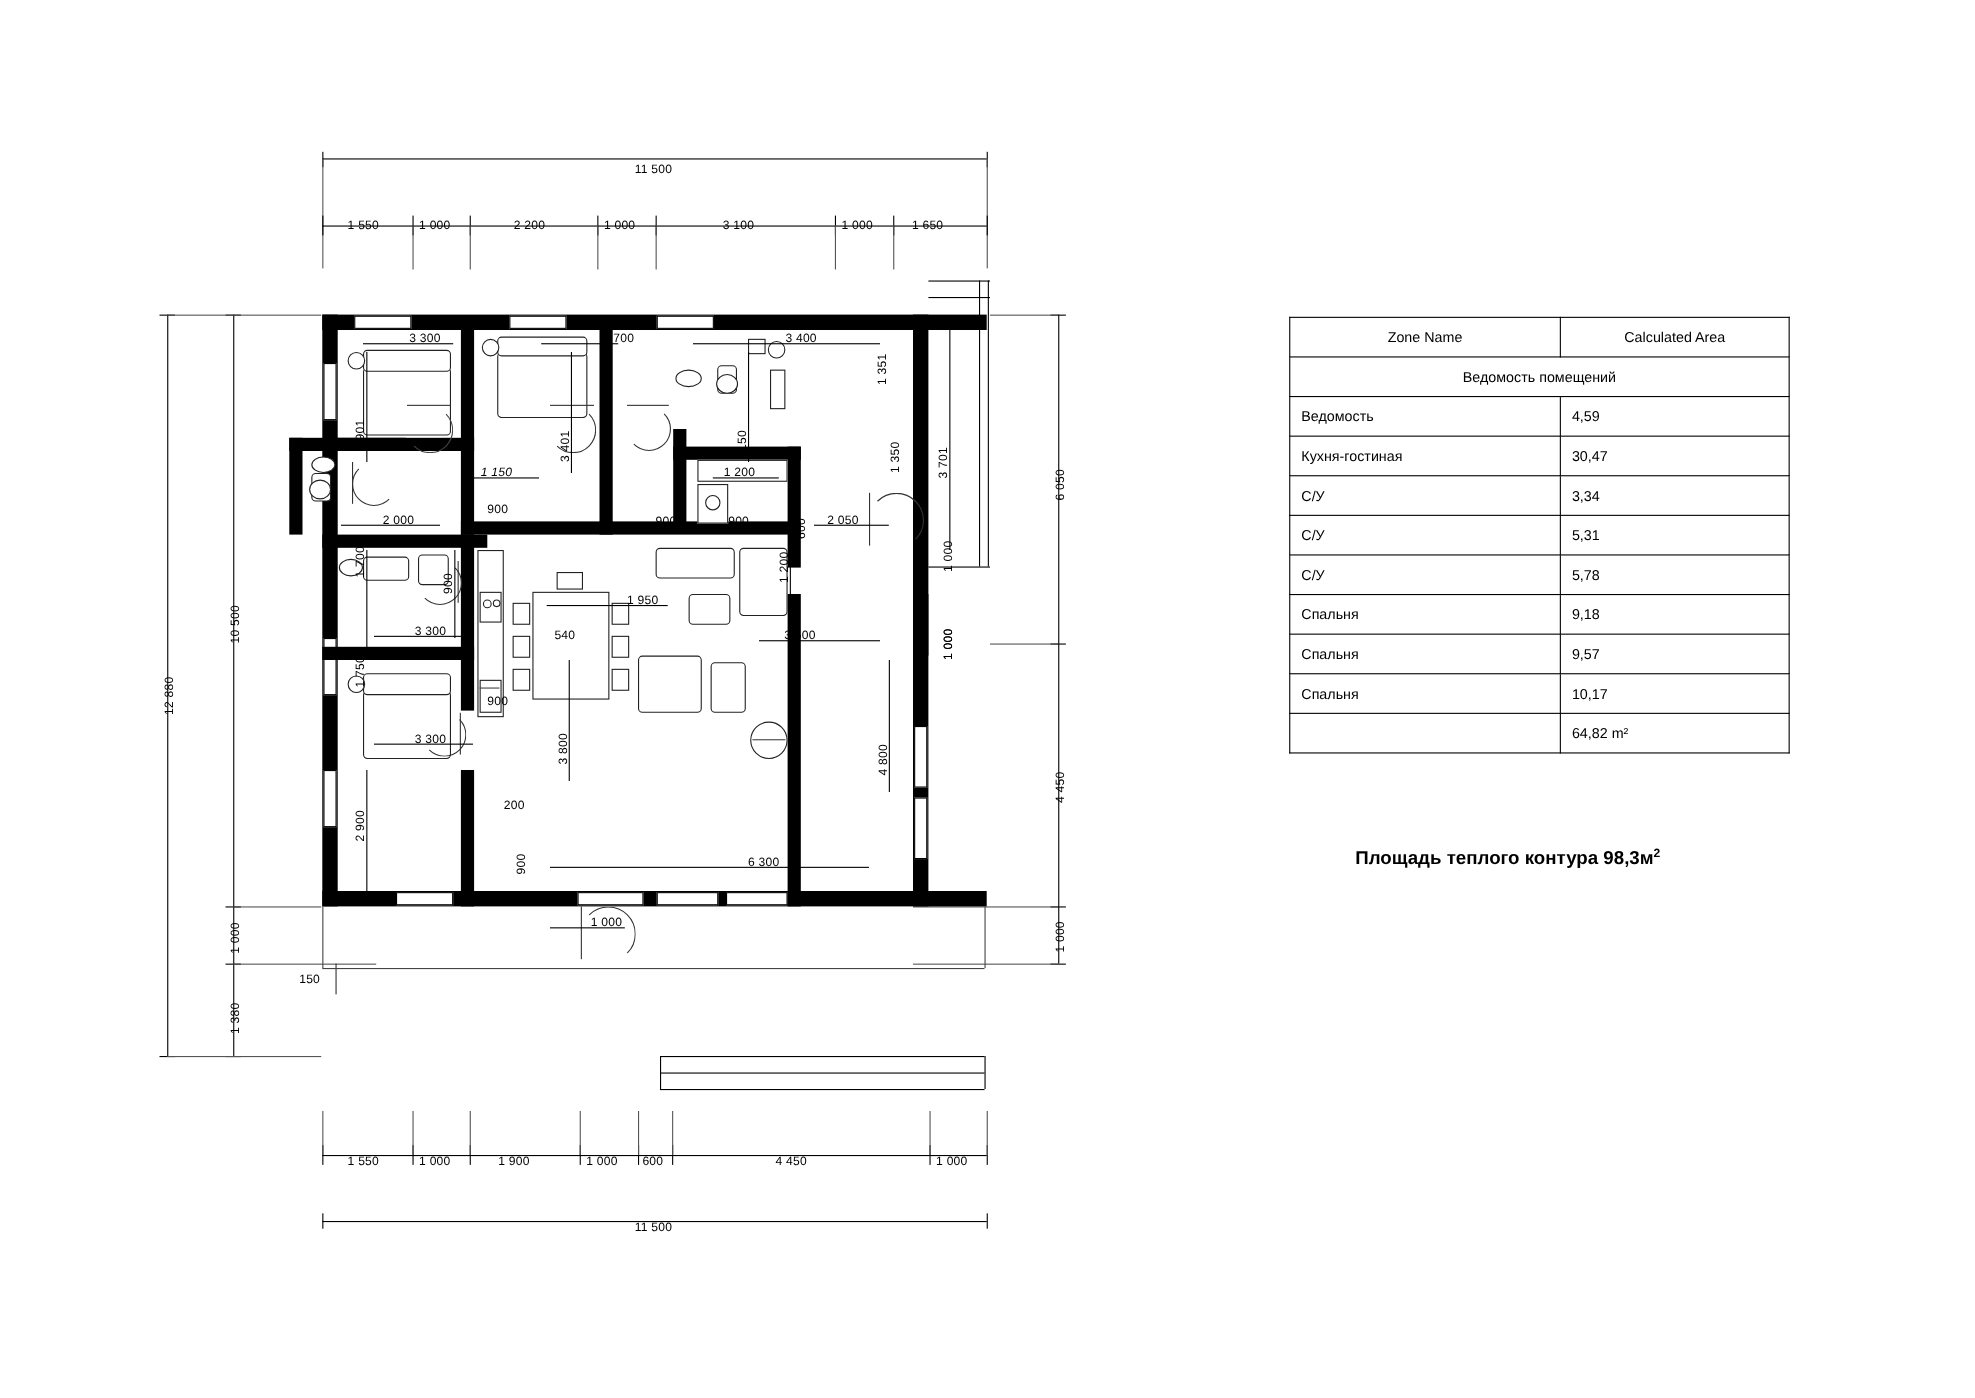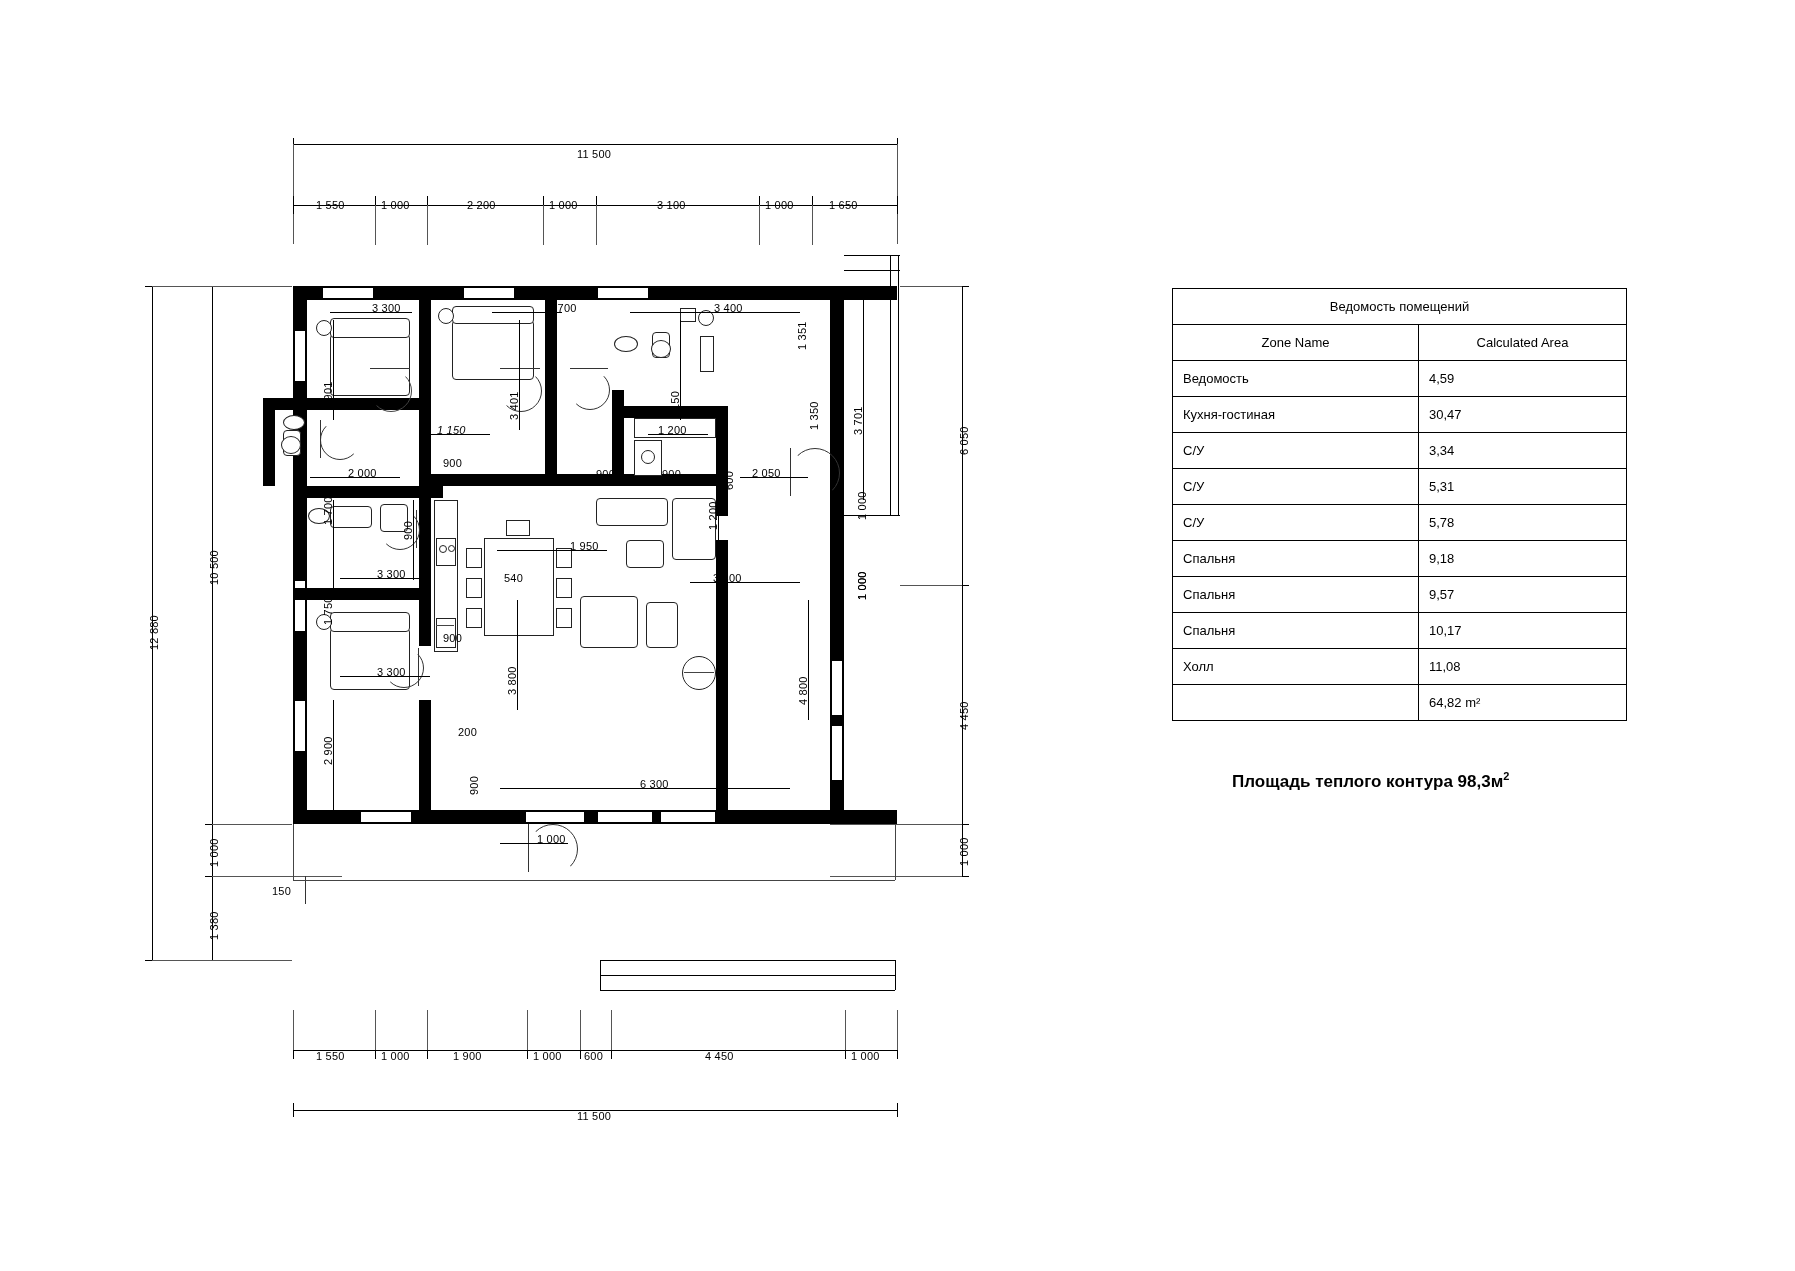--- a/index.html
+++ b/index.html
@@ -381,21 +381,21 @@
       <div class="dimtext v" style="left:322px; top:625px;">1 750</div>
       <div class="dimtext" style="left:443px; top:632px;">900</div>
       <div class="dimtext v" style="left:506px; top:695px;">3 800</div>
       <div class="dimtext v" style="left:797px; top:705px;">4 800</div>
 
       <div class="dimtext" style="left:377px; top:666px;">3 300</div>
       <div class="dimtext" style="left:458px; top:726px;">200</div>
       <div class="dimtext v" style="left:322px; top:765px;">2 900</div>
       <div class="dimtext v" style="left:468px; top:795px;">900</div>
 
-      <div class="dimtext" style="left:640px; top:778px;">6 300</div>
+      <div class="dimtext" style="left:680px; top:778px;">6 300</div>
       <div class="dimtext" style="left:537px; top:833px;">1 000</div>
 
       <div class="line hline" style="left:330px; top:312px; width:82px;"></div>
       <div class="line hline" style="left:492px; top:312px; width:70px;"></div>
       <div class="line hline" style="left:630px; top:312px; width:170px;"></div>
       <div class="line hline" style="left:430px; top:434px; width:60px;"></div>
       <div class="line hline" style="left:648px; top:434px; width:60px;"></div>
       <div class="line hline" style="left:310px; top:477px; width:90px;"></div>
       <div class="line hline" style="left:740px; top:477px; width:68px;"></div>
       <div class="line hline" style="left:497px; top:550px; width:110px;"></div>
@@ -447,27 +447,27 @@
 
     <div class="line hline" style="left:293px; top:1110px; width:604px;"></div>
     <div class="line vline" style="left:293px; top:1103px; height:14px;"></div>
     <div class="line vline" style="left:897px; top:1103px; height:14px;"></div>
     <div class="dimtext" style="left:577px; top:1110px;">11 500</div>
   </div>
 
   <table id="schedule">
     <tbody>
         <tr>
-      <td class="title-cell" colspan="2">Ведомость помещений</td>
-    </tr>
-    <tr>
       <th class="col1 hdr">Zone Name</th>
       <th class="hdr">Calculated Area</th>
     </tr>
     <tr>
+      <td class="title-cell" colspan="2">Ведомость помещений</td>
+    </tr>
+    <tr>
       <td>Ведомость</td>
       <td>4,59</td>
     </tr>
     <tr>
       <td>Кухня-гостиная</td>
       <td>30,47</td>
     </tr>
     <tr>
       <td>С/У</td>
       <td>3,34</td>
@@ -486,24 +486,20 @@
     </tr>
     <tr>
       <td>Спальня</td>
       <td>9,57</td>
     </tr>
     <tr>
       <td>Спальня</td>
       <td>10,17</td>
     </tr>
     <tr>
-      <td>Холл</td>
-      <td>11,08</td>
-    </tr>
-    <tr>
       <td></td>
       <td>64,82 m²</td>
     </tr>
   </tbody>
     </table>
 
   <div id="warm-area">
     <span>Площадь теплого контура 98,3м</span><sup>2</sup>
   </div>
 

